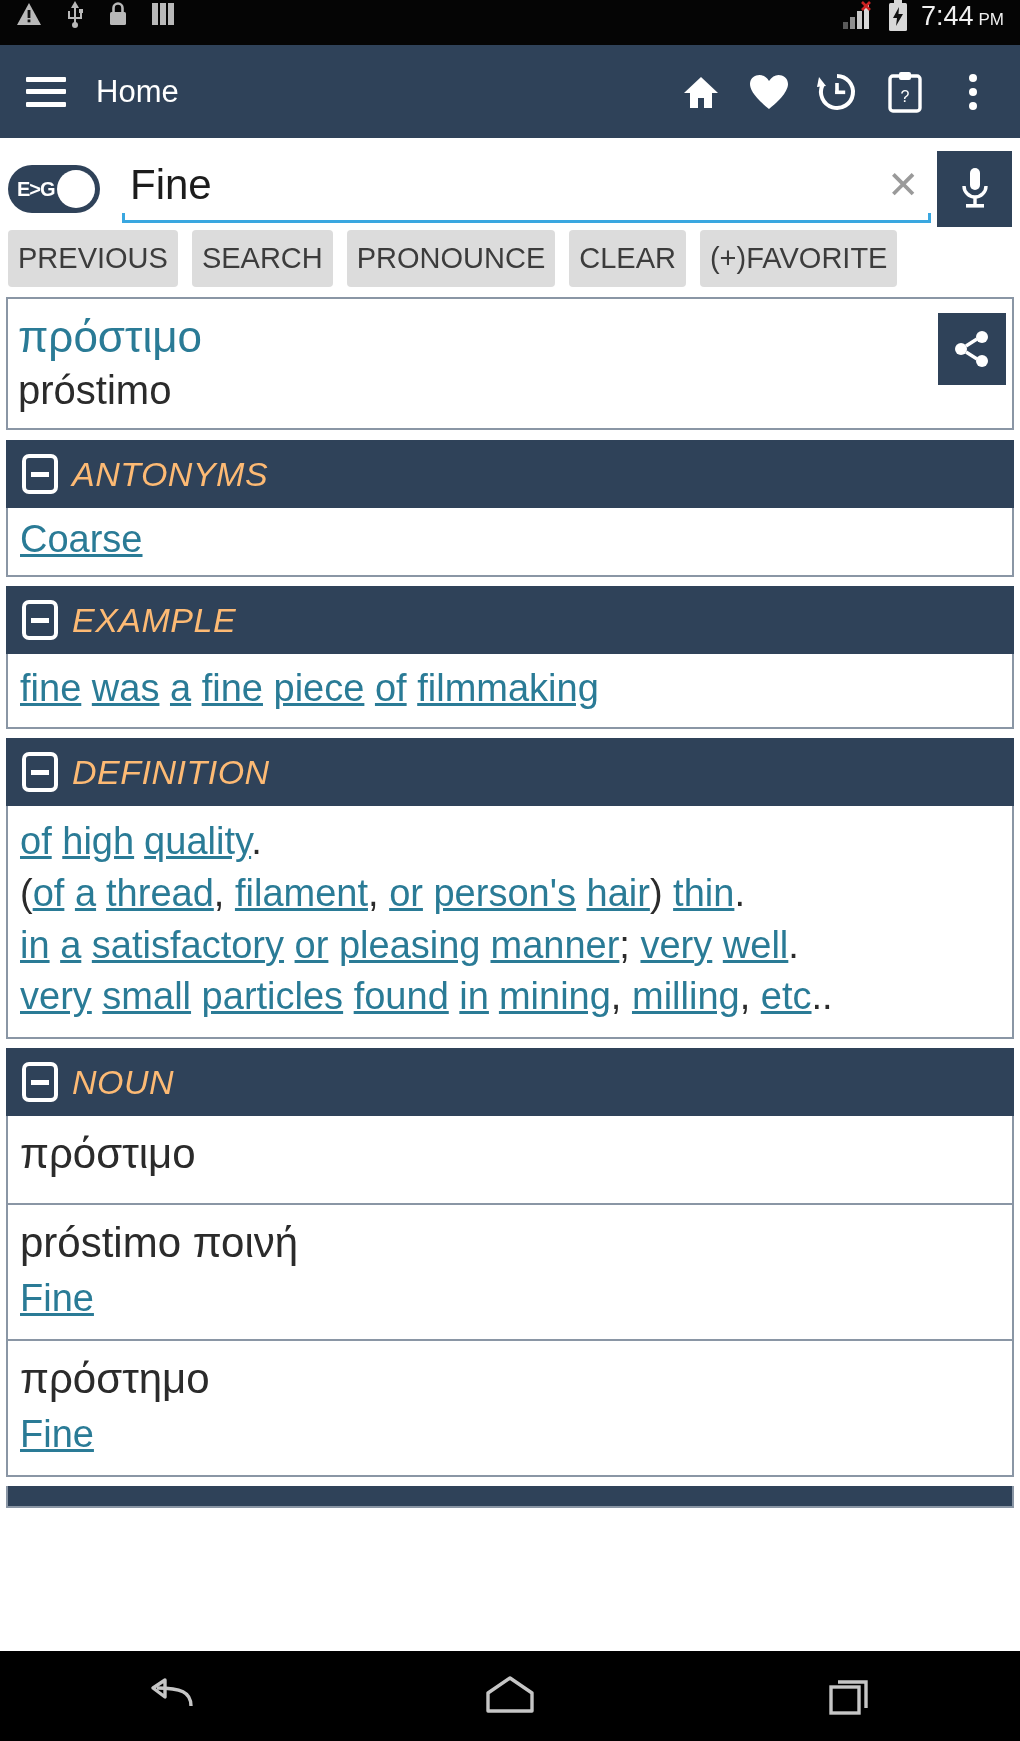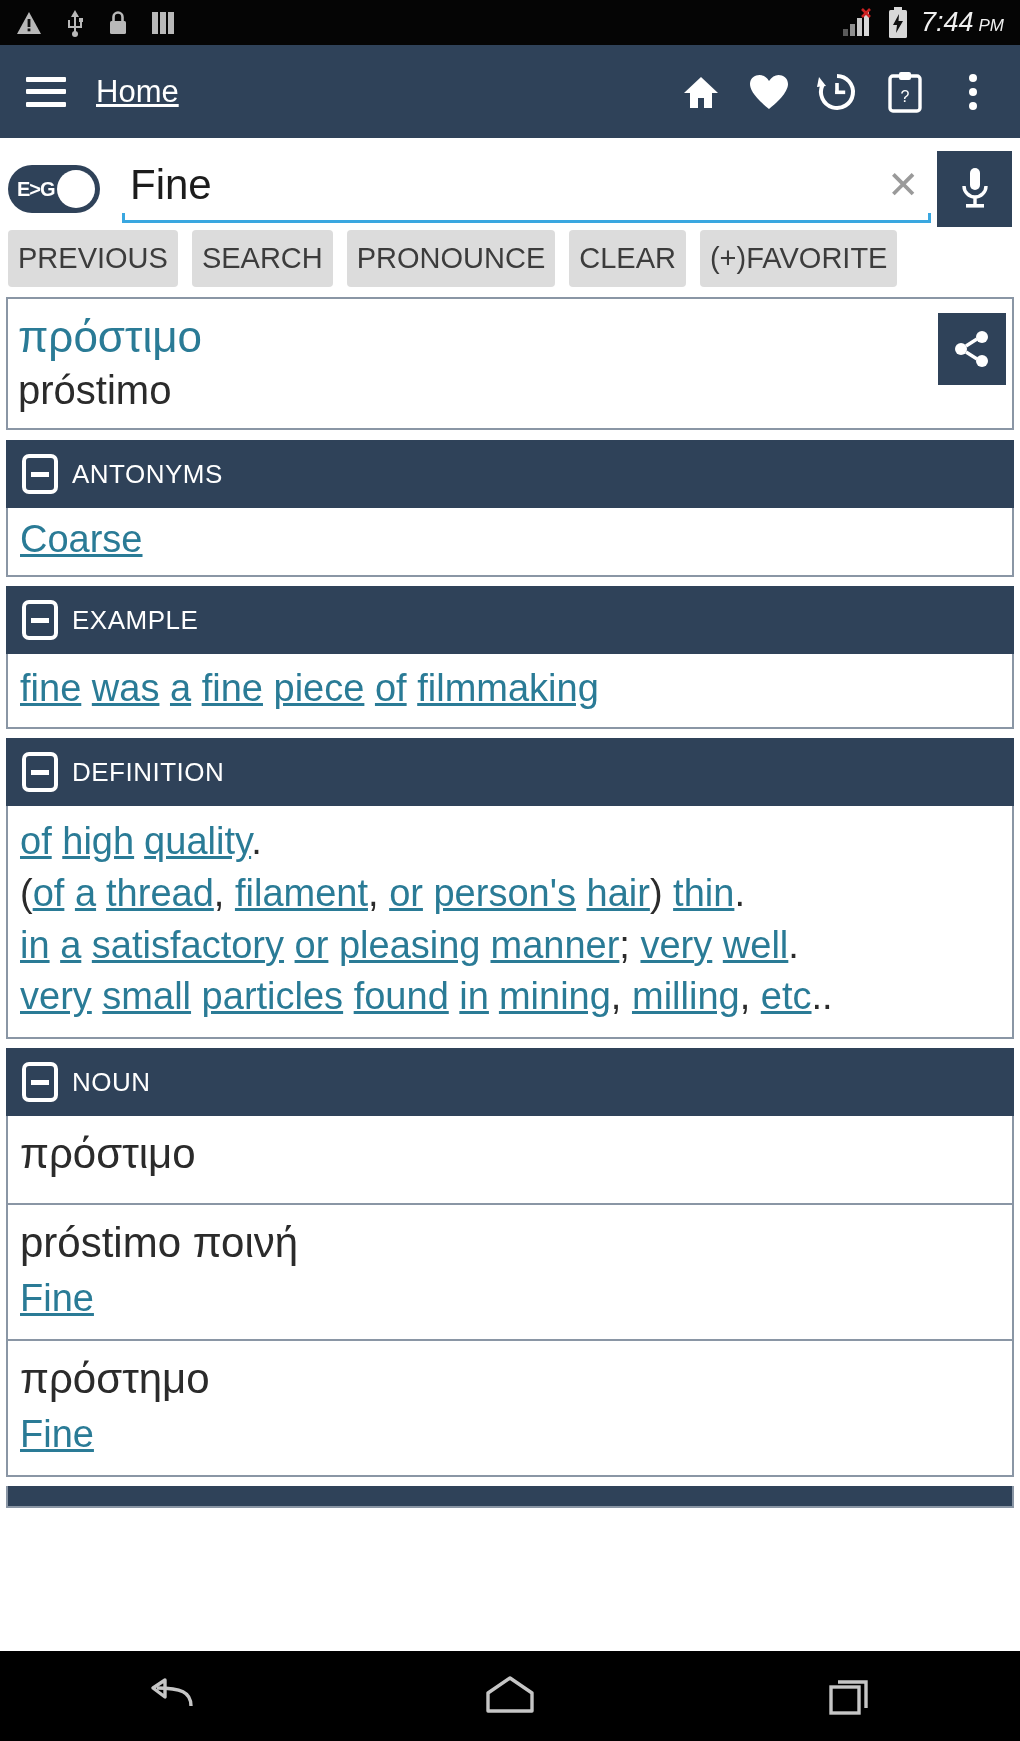--- a/index.html
+++ b/index.html
@@ -11,24 +11,23 @@
     font-family: "Liberation Sans", sans-serif;
     overflow: hidden;
     position: relative;
   }
 
   
   .status-bar {
     height: 45px;
     background: #050505;
     display: flex;
-    align-items: center;
+    align-items: flex-start;
     padding: 0 16px;
     box-sizing: border-box;
-    font-style: italic;
   }
   .status-left { display: flex; align-items: center; gap: 22px; }
   .status-right { margin-left: auto; display: flex; align-items: center; gap: 12px; }
   .sb-ico { display: block; }
   .status-time {
     color: #f0f0f0;
     font-size: 27px;
     letter-spacing: 0px;
     font-family: "Liberation Sans", sans-serif;
     display: flex;
@@ -50,21 +49,20 @@
     width: 40px; height: 30px;
     display: flex; flex-direction: column; justify-content: space-between;
     cursor: pointer;
     margin-right: 30px;
   }
   .hamburger span { display:block; height: 5px; background: #ffffff; border-radius: 1px; }
   .app-title {
     color: #ffffff;
     font-size: 31px;
     font-weight: normal;
-    text-decoration: underline;
   }
   .app-actions { margin-left: auto; display: flex; align-items: center; gap: 26px; }
   .app-actions .act { width: 42px; height: 42px; display: flex; align-items: center; justify-content: center; cursor: pointer; }
 
   
   .search-row {
     height: 86px;
     background: #ffffff;
     display: flex;
     align-items: center;
@@ -205,23 +203,24 @@
     background: #2f4259;
     display: flex;
     align-items: center;
     padding: 12px 14px;
     box-sizing: border-box;
     cursor: pointer;
     border: 2px solid #2f4259;
   }
   .collapse-ico { flex: none; margin-right: 14px; display: flex; }
   .section-title {
-    color: #ffffff;
-    font-size: 26px;
+    color: #fdba74;
+    font-size: 34px;
     letter-spacing: 0.5px;
+    font-style: italic;
   }
   .section-body {
     border: 2px solid #8a96a5;
     border-top: none;
     background: #ffffff;
     padding: 10px 12px 14px 12px;
     box-sizing: border-box;
   }
   .link {
     color: #2a7b96;

